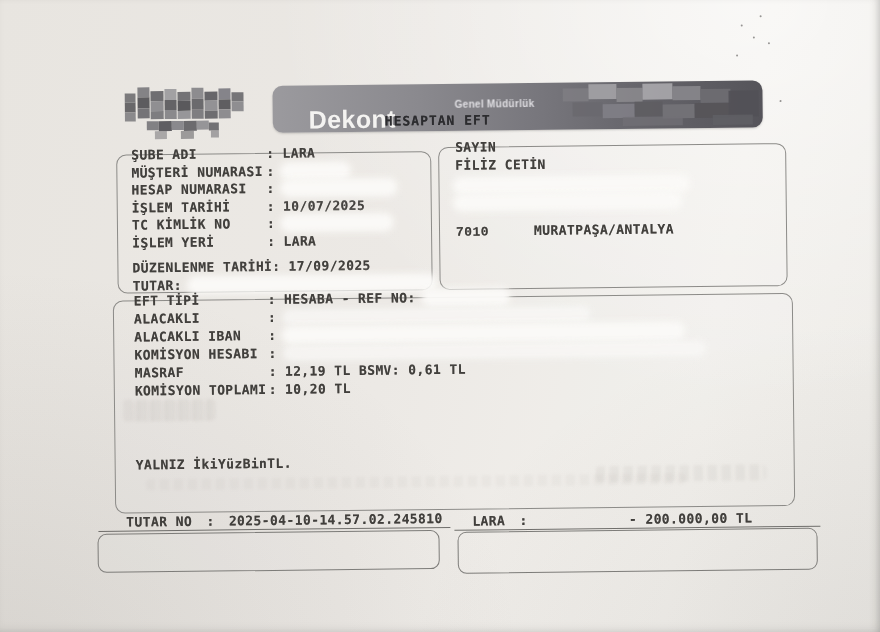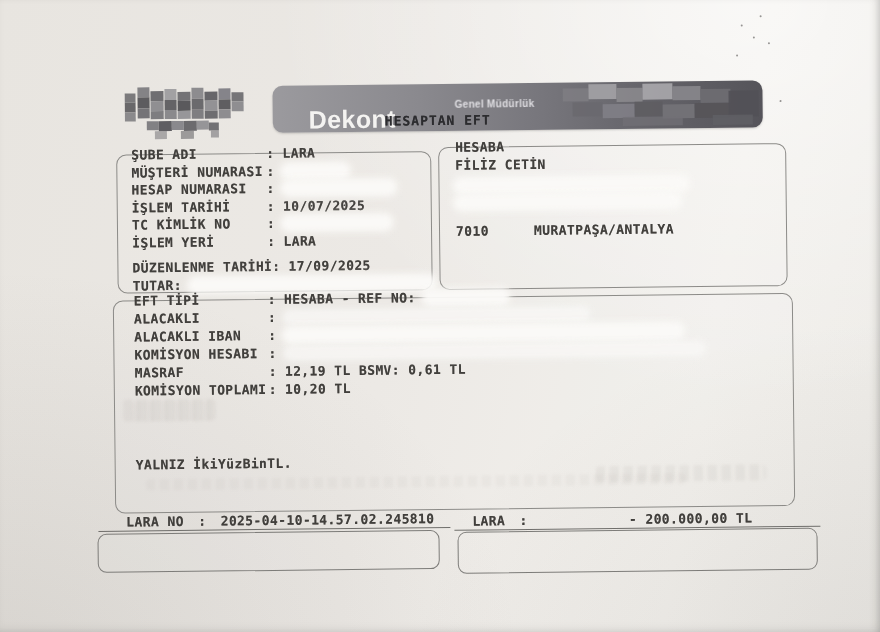--- a/index.html
+++ b/index.html
@@ -47,21 +47,21 @@
   .tight .colon{margin-left:0;}
 
   
   .redact{display:inline-block;vertical-align:middle;height:13px;border-radius:7px;
     background:rgba(251,250,248,0.95);filter:blur(2.2px);
     box-shadow:0 0 5px 3px rgba(251,250,248,0.85);margin-top:-2px;}
   .redact.soft{background:rgba(249,248,246,0.72);box-shadow:0 0 5px 2px rgba(249,248,246,0.6);}
   .rblock{display:block;margin:3px 0 0 0;}
 
   
-  .recip-code{display:inline-block;width:78px;}
+  .recip-code{display:inline-block;width:78px;font-family:Liberation Mono, monospace;}
 
   .amount-words{position:absolute;left:20px;top:156px;}
 
   
   .pix{image-rendering:pixelated;}
 
   
   .sira-row{position:absolute;left:96px;top:511px;width:352px;height:17px;
     border-bottom:1.5px solid #6f6e6b;padding-left:28px;box-sizing:border-box;}
   .tutar-row{position:absolute;left:452px;top:514px;width:366px;height:17px;
@@ -176,21 +176,21 @@
     <div class="row txt tight">
       <span class="lbl">DÜZENLENME TARİHİ</span><span class="colon">:</span><span>17/09/2025</span>
     </div>
     <div class="row txt tight">
       <span class="lbl">TUTAR</span><span class="colon">:</span><span class="redact" style="width:245px;"></span>
     </div>
   </div>
 
   <div class="bx box-right">
     <div class="row txt overlap">
-      <span>HESABA</span>
+      <span>SAYIN</span>
     </div>
     <div class="row txt">
       <span>FİLİZ CETİN</span>
     </div>
     <span class="redact rblock" style="width:232px;height:12px;margin-top:6px;"></span>
     <span class="redact rblock" style="width:224px;height:12px;margin-top:5px;"></span>
     <div style="height:14px;"></div>
     <div class="row txt">
       <span class="recip-code">7010</span><span>MURATPAŞA/ANTALYA</span>
     </div>
@@ -218,21 +218,21 @@
     <div class="amount-words txt">
       <span>YALNIZ İkiYüzBinTL.</span>
     </div>
 
     <div class="bleed" style="left:8px;top:98px;width:92px;height:22px;"></div>
     <div class="bleed" style="left:30px;top:178px;width:540px;height:11px;opacity:0.35;"></div>
     <div class="bleed" style="left:480px;top:170px;width:170px;height:16px;opacity:0.55;"></div>
   </div>
 
   <div class="sira-row txt">
-    <span>LARA NO</span>
+    <span>TUTAR NO</span>
     <span class="colon" style="margin:0 6px;">:</span>
     <span>2025-04-10-14.57.02.245810</span>
   </div>
   <div class="tutar-row txt">
     <span>LARA</span>
     <span class="colon" style="margin:0 6px;">:</span>
     <span class="tutar-val">- 200.000,00 TL</span>
   </div>
 
   <div class="bx empty-left"></div>

